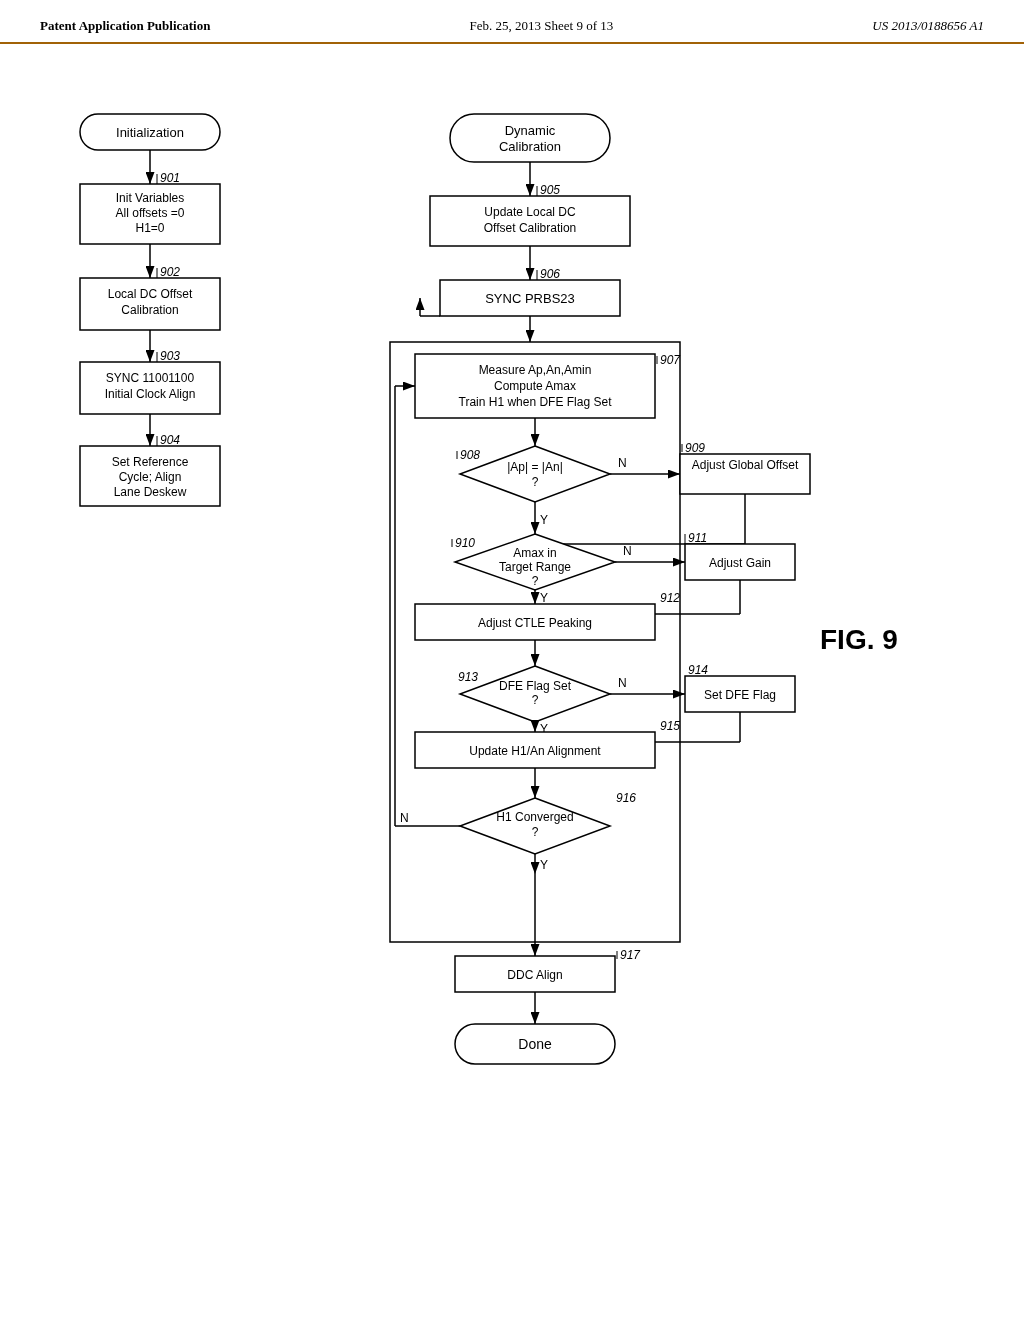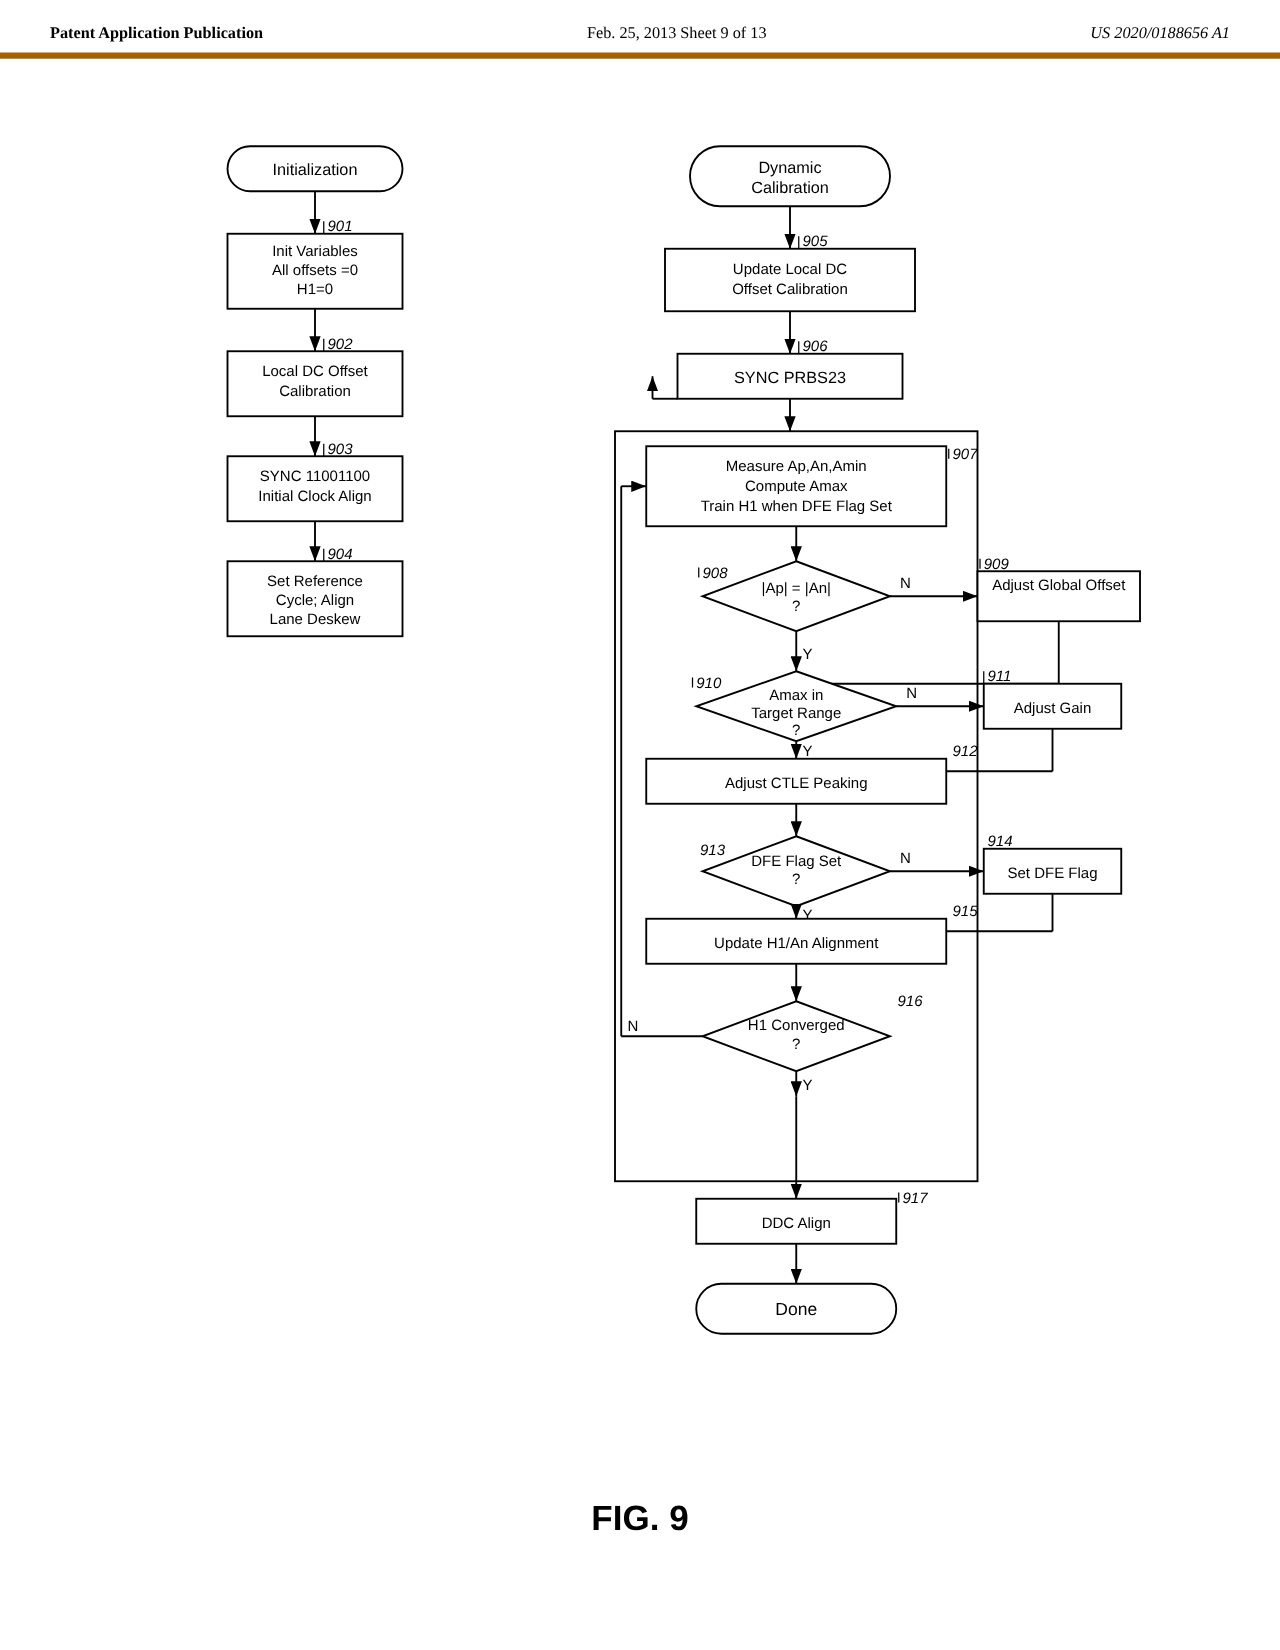--- a/index.html
+++ b/index.html
@@ -11,38 +11,38 @@
       position: relative;
       overflow-x: hidden;
     }
 
     
     .header {
       display: flex;
       justify-content: space-between;
       align-items: center;
       padding: 18px 40px 8px 40px;
-      border-bottom: 5px solid #a16207;
+      border-bottom: 2px solid #a16207;
       font-size: 13px;
     }
     .header-left { font-weight: bold; font-size: 13px; }
     .header-center { font-size: 13px; }
     .header-right { font-size: 13px; font-style: italic; }
 
     
     .content {
       position: relative;
       width: 100%;
       padding: 20px 0;
     }
 
     
     .diagram-container {
       display: flex;
-      flex-direction: column;
+      flex-direction: row;
       align-items: center;
       margin-top: 20px;
     }
 
     svg {
       overflow: visible;
     }
 
     
     .fig-label {
@@ -52,21 +52,21 @@
       margin-top: 32px;
       font-family: Arial, sans-serif;
     }
   </style>
 </head>
 <body>
 
 <div class="header">
   <span class="header-left">Patent Application Publication</span>
   <span class="header-center">Feb. 25, 2013    Sheet 9 of 13</span>
-  <span class="header-right">US 2020/0188656 A1</span>
+  <span class="header-right">US 2013/0188656 A1</span>
 </div>
 
 <div class="content">
   <div class="diagram-container">
     <svg width="820" height="1080" viewBox="0 0 820 1080">
 
       <defs>
         <marker id="arrowhead" markerWidth="8" markerHeight="6" refX="8" refY="3" orient="auto">
           <polygon points="0 0, 8 3, 0 6" fill="#000"></polygon>
         </marker>

